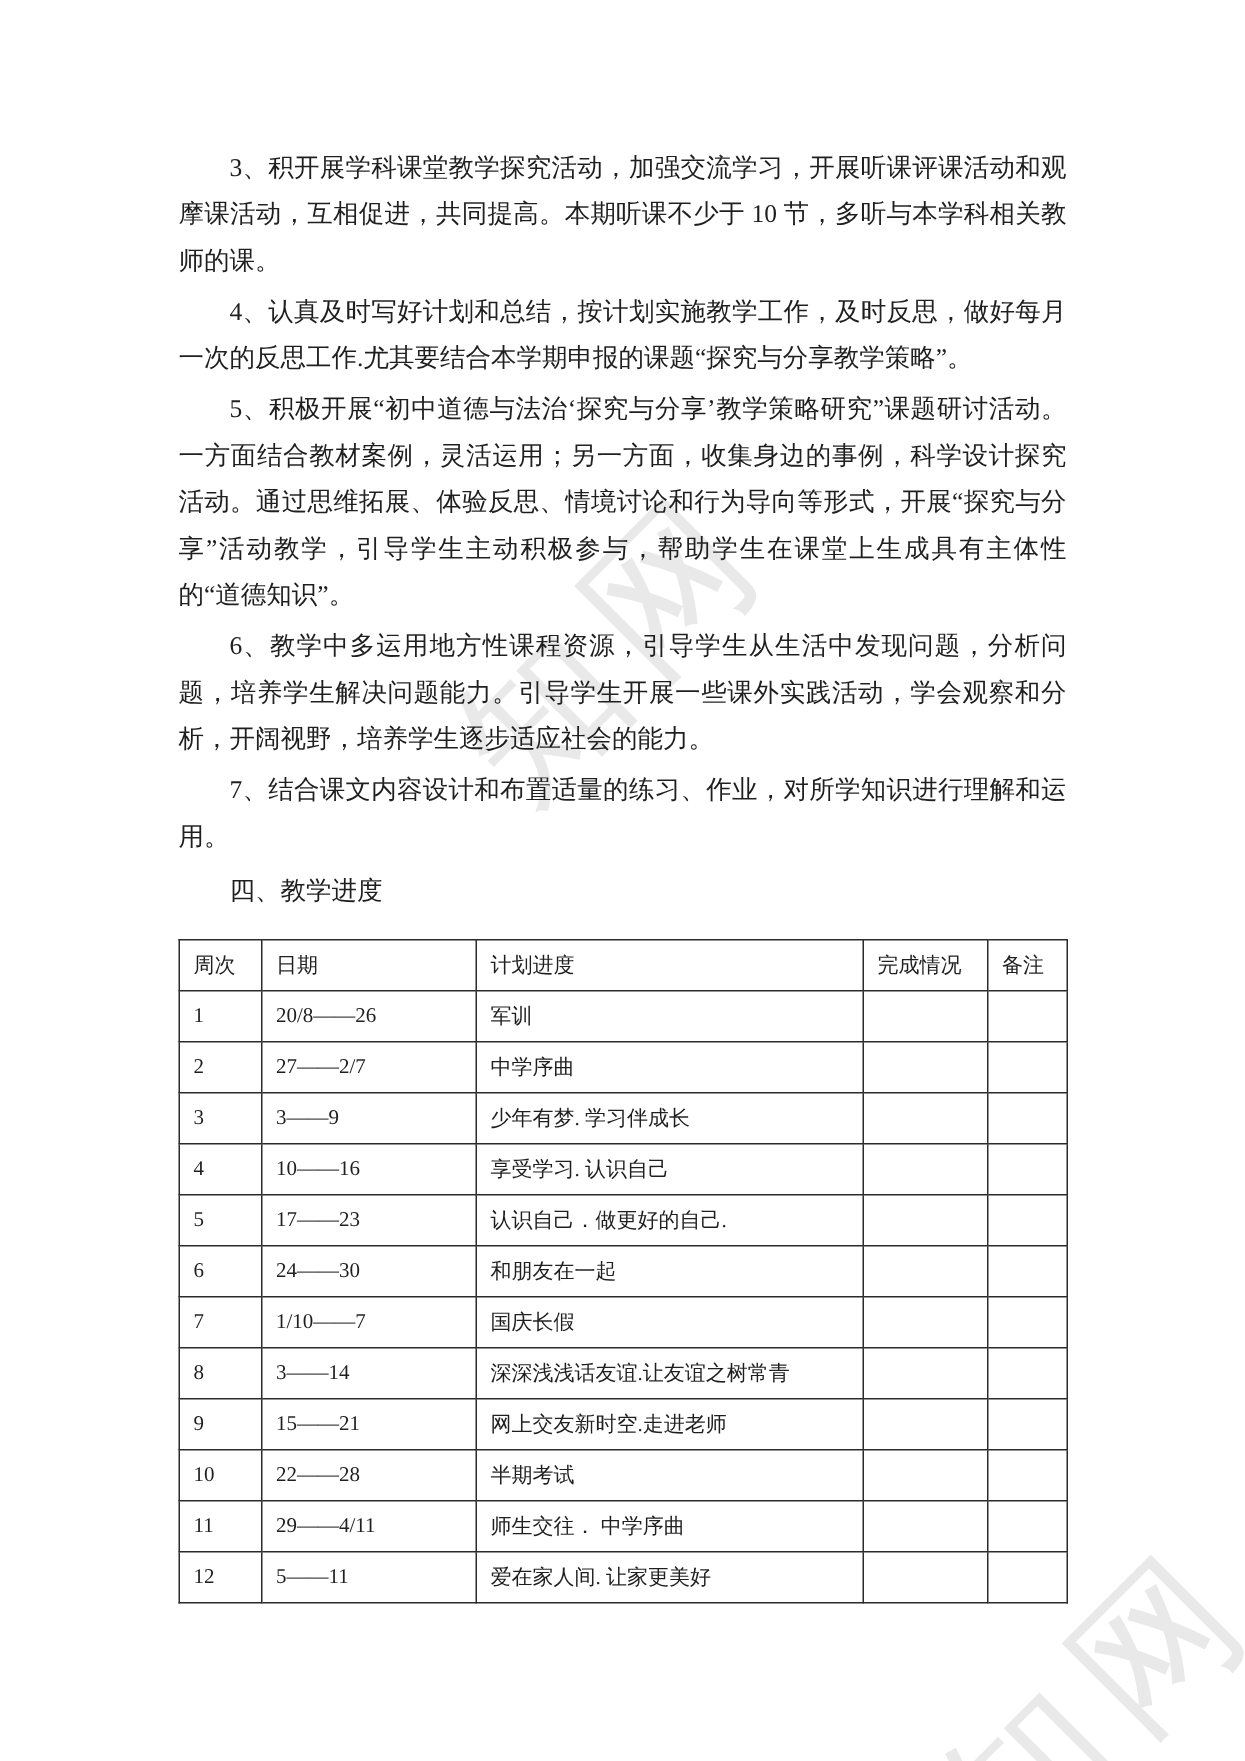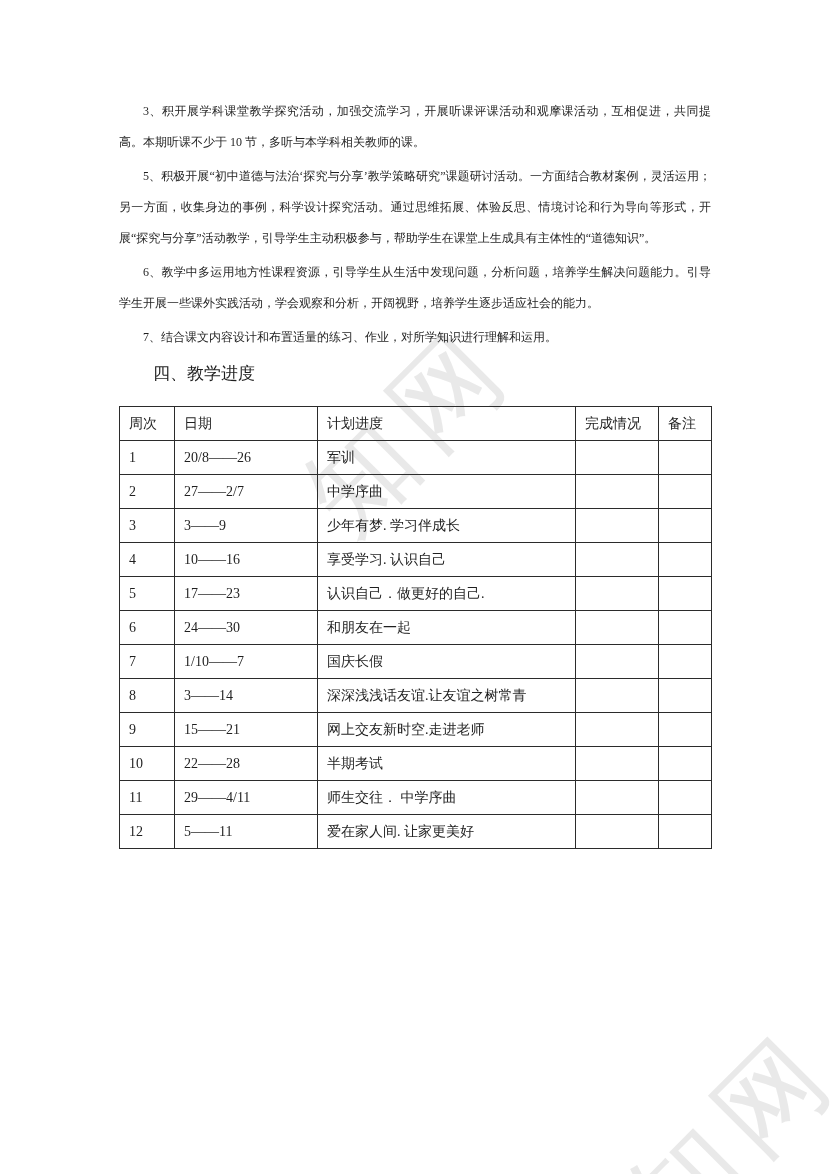--- a/index.html
+++ b/index.html
@@ -31,21 +31,21 @@
 
   .content {
     position: absolute;
     left: 119px;
     top: 96px;
     width: 592px;
     z-index: 1;
   }
   .para {
     margin: 0 0 3px 0;
-    font-size: 12px;
+    font-size: 17px;
     line-height: 31px;
     text-indent: 2em;
     text-align: justify;
   }
   .heading {
     margin-top: 5px;
     font-size: 17px;
     line-height: 31px;
     text-indent: 2em;
   }
@@ -82,20 +82,21 @@
 <div class="page">
 
   <div class="watermark wm-center">知网</div>
 
   <div class="watermark wm-corner">知网</div>
 
   <div class="content">
 
     <div id="paragraphs">
         <p class="para">3、积开展学科课堂教学探究活动，加强交流学习，开展听课评课活动和观摩课活动，互相促进，共同提高。本期听课不少于 10 节，多听与本学科相关教师的课。</p>
+        <p class="para">4、认真及时写好计划和总结，按计划实施教学工作，及时反思，做好每月一次的反思工作.尤其要结合本学期申报的课题“探究与分享教学策略”。</p>
         <p class="para">5、积极开展“初中道德与法治‘探究与分享’教学策略研究”课题研讨活动。一方面结合教材案例，灵活运用；另一方面，收集身边的事例，科学设计探究活动。通过思维拓展、体验反思、情境讨论和行为导向等形式，开展“探究与分享”活动教学，引导学生主动积极参与，帮助学生在课堂上生成具有主体性的“道德知识”。</p>
         <p class="para">6、教学中多运用地方性课程资源，引导学生从生活中发现问题，分析问题，培养学生解决问题能力。引导学生开展一些课外实践活动，学会观察和分析，开阔视野，培养学生逐步适应社会的能力。</p>
         <p class="para">7、结合课文内容设计和布置适量的练习、作业，对所学知识进行理解和运用。</p>
       </div>
 
     <div class="heading">四、教学进度</div>
 
     <table class="schedule">
       <colgroup>
         <col class="c1">

